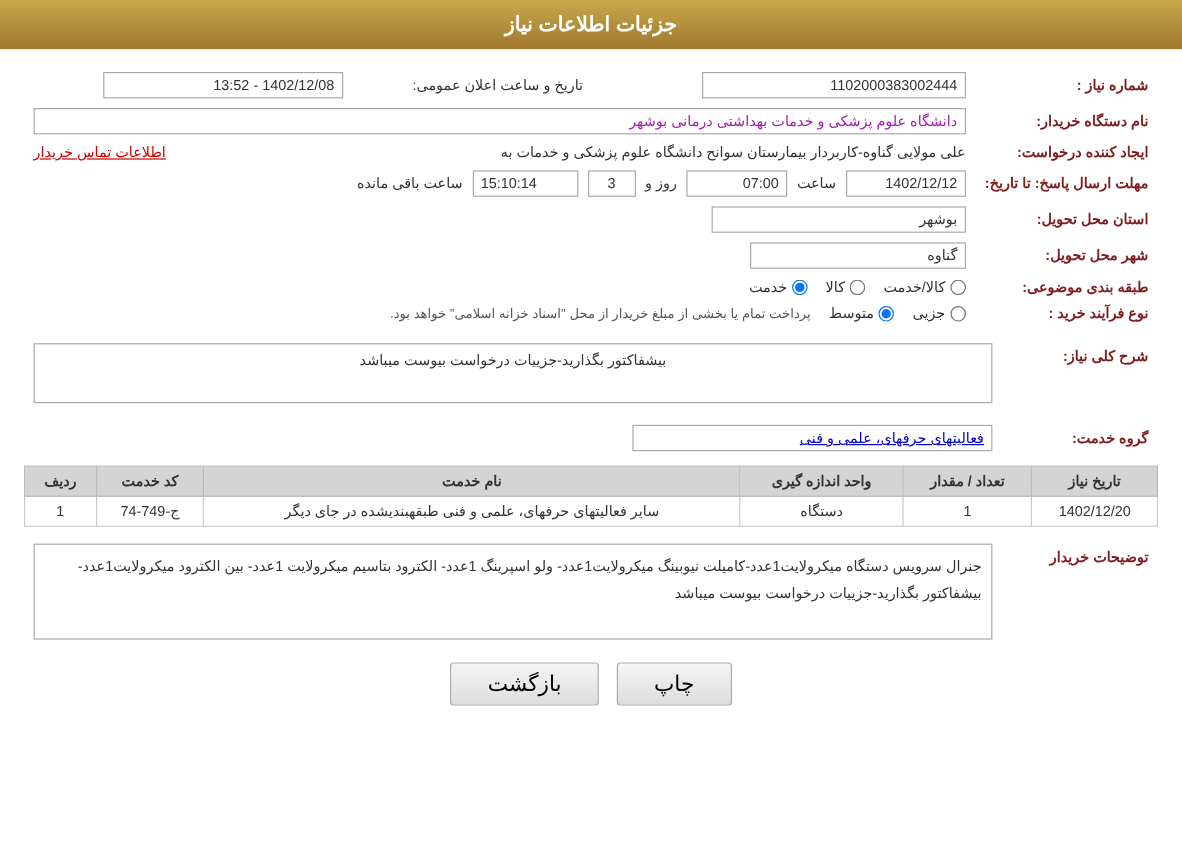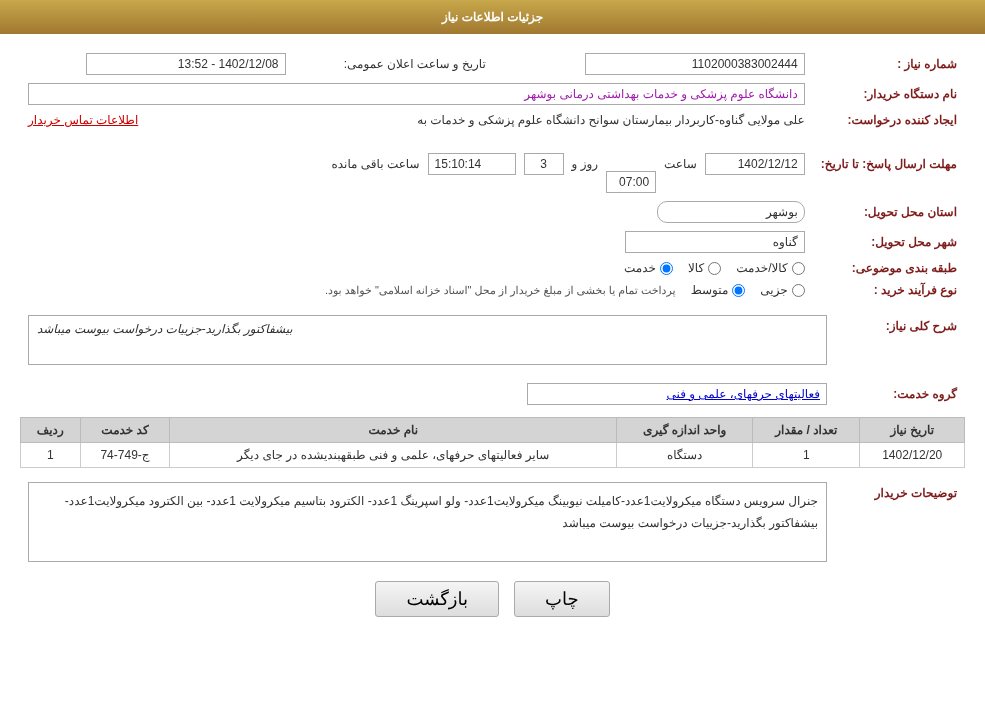--- a/index.html
+++ b/index.html
@@ -14,21 +14,21 @@
       max-width: 985px;
       margin: 0 auto;
       background: #fff;
       min-height: 703px;
     }
     .header-bar {
       background: linear-gradient(to bottom, #c8a84b, #a07830);
       color: #fff;
       text-align: center;
       padding: 10px 20px;
-      font-size: 12px;
+      font-size: 17px;
       font-weight: bold;
     }
     .content {
       padding: 15px 20px;
     }
     .info-table {
       width: 100%;
       border-collapse: collapse;
       margin-bottom: 10px;
     }
@@ -95,23 +95,22 @@
       gap: 15px;
       direction: rtl;
       align-items: center;
     }
     .description-box {
       border: 1px solid #aaa;
       background: #fff;
       padding: 6px 8px;
       width: 100%;
       min-height: 50px;
-      text-align: left;
+      text-align: center;
       resize: none;
-      font-style: italic;
     }
     .services-table {
       width: 100%;
       border-collapse: collapse;
       margin-top: 8px;
     }
     .services-table th {
       background: #d4d4d4;
       border: 1px solid #bbb;
       padding: 5px 8px;
@@ -207,33 +206,33 @@
             </div>
           </td>
         </tr>
 
         <tr>
           <td class="label-cell">مهلت ارسال پاسخ: تا تاریخ:</td>
           <td colspan="4">
             <div class="date-row">
               <span class="input-box" style="width:100px;">1402/12/12</span>
               <span>ساعت</span>
-              <span class="input-box" style="width:50px;margin-top:36px;">07:00</span>
+              <span class="input-box" style="width:84px;">07:00</span>
               <span>روز و</span>
               <span class="input-box" style="width:40px; text-align:center;">3</span>
               <span class="input-box" style="width:88px; text-align:left;">15:10:14</span>
               <span>ساعت باقی مانده</span>
             </div>
           </td>
         </tr>
 
         <tr>
           <td class="label-cell">استان محل تحویل:</td>
           <td colspan="4">
-            <span class="input-box" style="width:148px;border-radius:10px;">بوشهر</span>
+            <span class="input-box" style="width:212px;">بوشهر</span>
           </td>
         </tr>
 
         <tr>
           <td class="label-cell">شهر محل تحویل:</td>
           <td colspan="4">
             <span class="input-box" style="width:180px;">گناوه</span>
           </td>
         </tr>
 

